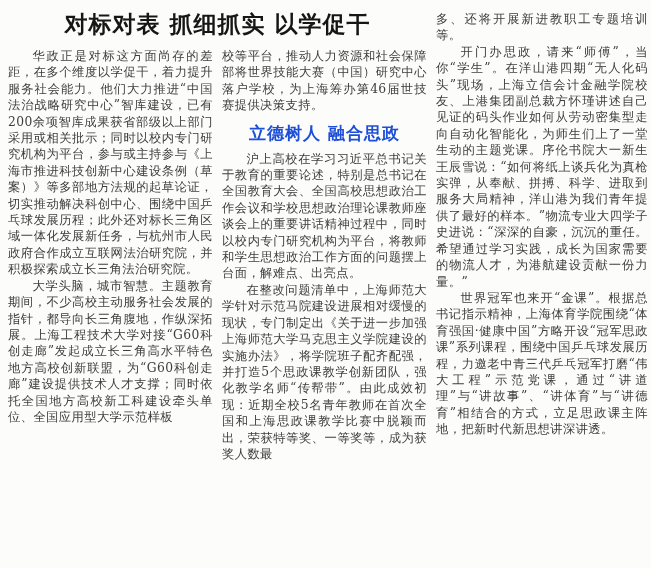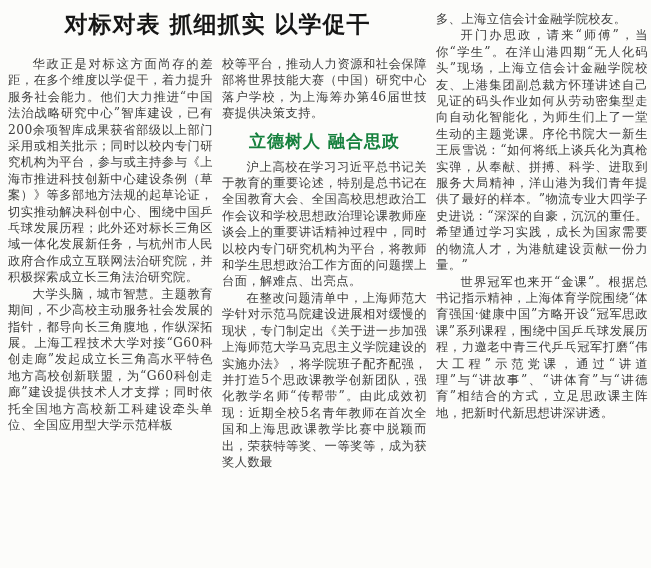--- a/index.html
+++ b/index.html
@@ -18,21 +18,20 @@
     gap: 9px;
     overflow: hidden;
     font-family: "DejaVu Serif", "Liberation Serif", serif;
   }
   .left-zone {
     width: 419px;
     flex: 0 0 419px;
     display: flex;
     flex-direction: column;
     overflow: hidden;
-    gap: 8px;
   }
   .headline {
     margin: 3px 0 11px 0;
     font-family: "DejaVu Sans", "Liberation Sans", sans-serif;
     font-size: 23px;
     font-weight: 700;
     line-height: 26px;
     text-align: center;
     color: #161616;
     letter-spacing: 1px;
@@ -69,21 +68,21 @@
     text-indent: 2em;
   }
   .section-heading {
     margin: 9px 0 8px 0;
     font-family: "DejaVu Sans", "Liberation Sans", sans-serif;
     font-size: 17px;
     font-weight: 700;
     line-height: 20px;
     text-align: center;
     letter-spacing: 1px;
-    color: #15803d;
+    color: #1d4ed8;
     white-space: nowrap;
   }
 </style>
 </head>
 <body>
 
 <div class="page">
 
   <div class="left-zone">
     <h1 class="headline">对标对表 抓细抓实 以学促干</h1>
@@ -99,18 +98,18 @@
         <p class="para cont">校等平台，推动人力资源和社会保障部将世界技能大赛（中国）研究中心落户学校，为上海筹办第46届世技赛提供决策支持。</p>
         <h2 class="section-heading">立德树人 融合思政</h2>
         <p class="para indent">沪上高校在学习习近平总书记关于教育的重要论述，特别是总书记在全国教育大会、全国高校思想政治工作会议和学校思想政治理论课教师座谈会上的重要讲话精神过程中，同时以校内专门研究机构为平台，将教师和学生思想政治工作方面的问题摆上台面，解难点、出亮点。</p>
         <p class="para indent">在整改问题清单中，上海师范大学针对示范马院建设进展相对缓慢的现状，专门制定出《关于进一步加强上海师范大学马克思主义学院建设的实施办法》，将学院班子配齐配强，并打造5个思政课教学创新团队，强化教学名师“传帮带”。由此成效初现：近期全校5名青年教师在首次全国和上海思政课教学比赛中脱颖而出，荣获特等奖、一等奖等，成为获奖人数最</p>
       </div>
 
     </div>
   </div>
 
   <div class="col col-3">
-    <p class="para cont">多、上海立信会计金融学院校友。</p>
+    <p class="para cont">多、还将开展新进教职工专题培训等。</p>
     <p class="para indent">开门办思政，请来“师傅”，当你“学生”。在洋山港四期“无人化码头”现场，上海立信会计金融学院校友、上港集团副总裁方怀瑾讲述自己见证的码头作业如何从劳动密集型走向自动化智能化，为师生们上了一堂生动的主题党课。序伦书院大一新生王辰雪说：“如何将纸上谈兵化为真枪实弹，从奉献、拼搏、科学、进取到服务大局精神，洋山港为我们青年提供了最好的样本。”物流专业大四学子史进说：“深深的自豪，沉沉的重任。希望通过学习实践，成长为国家需要的物流人才，为港航建设贡献一份力量。”</p>
     <p class="para indent">世界冠军也来开“金课”。根据总书记指示精神，上海体育学院围绕“体育强国·健康中国”方略开设“冠军思政课”系列课程，围绕中国乒乓球发展历程，力邀老中青三代乒乓冠军打磨“伟大工程”示范党课，通过“讲道理”与“讲故事”、“讲体育”与“讲德育”相结合的方式，立足思政课主阵地，把新时代新思想讲深讲透。</p>
   </div>
 
 </div>
 
 </body></html>

